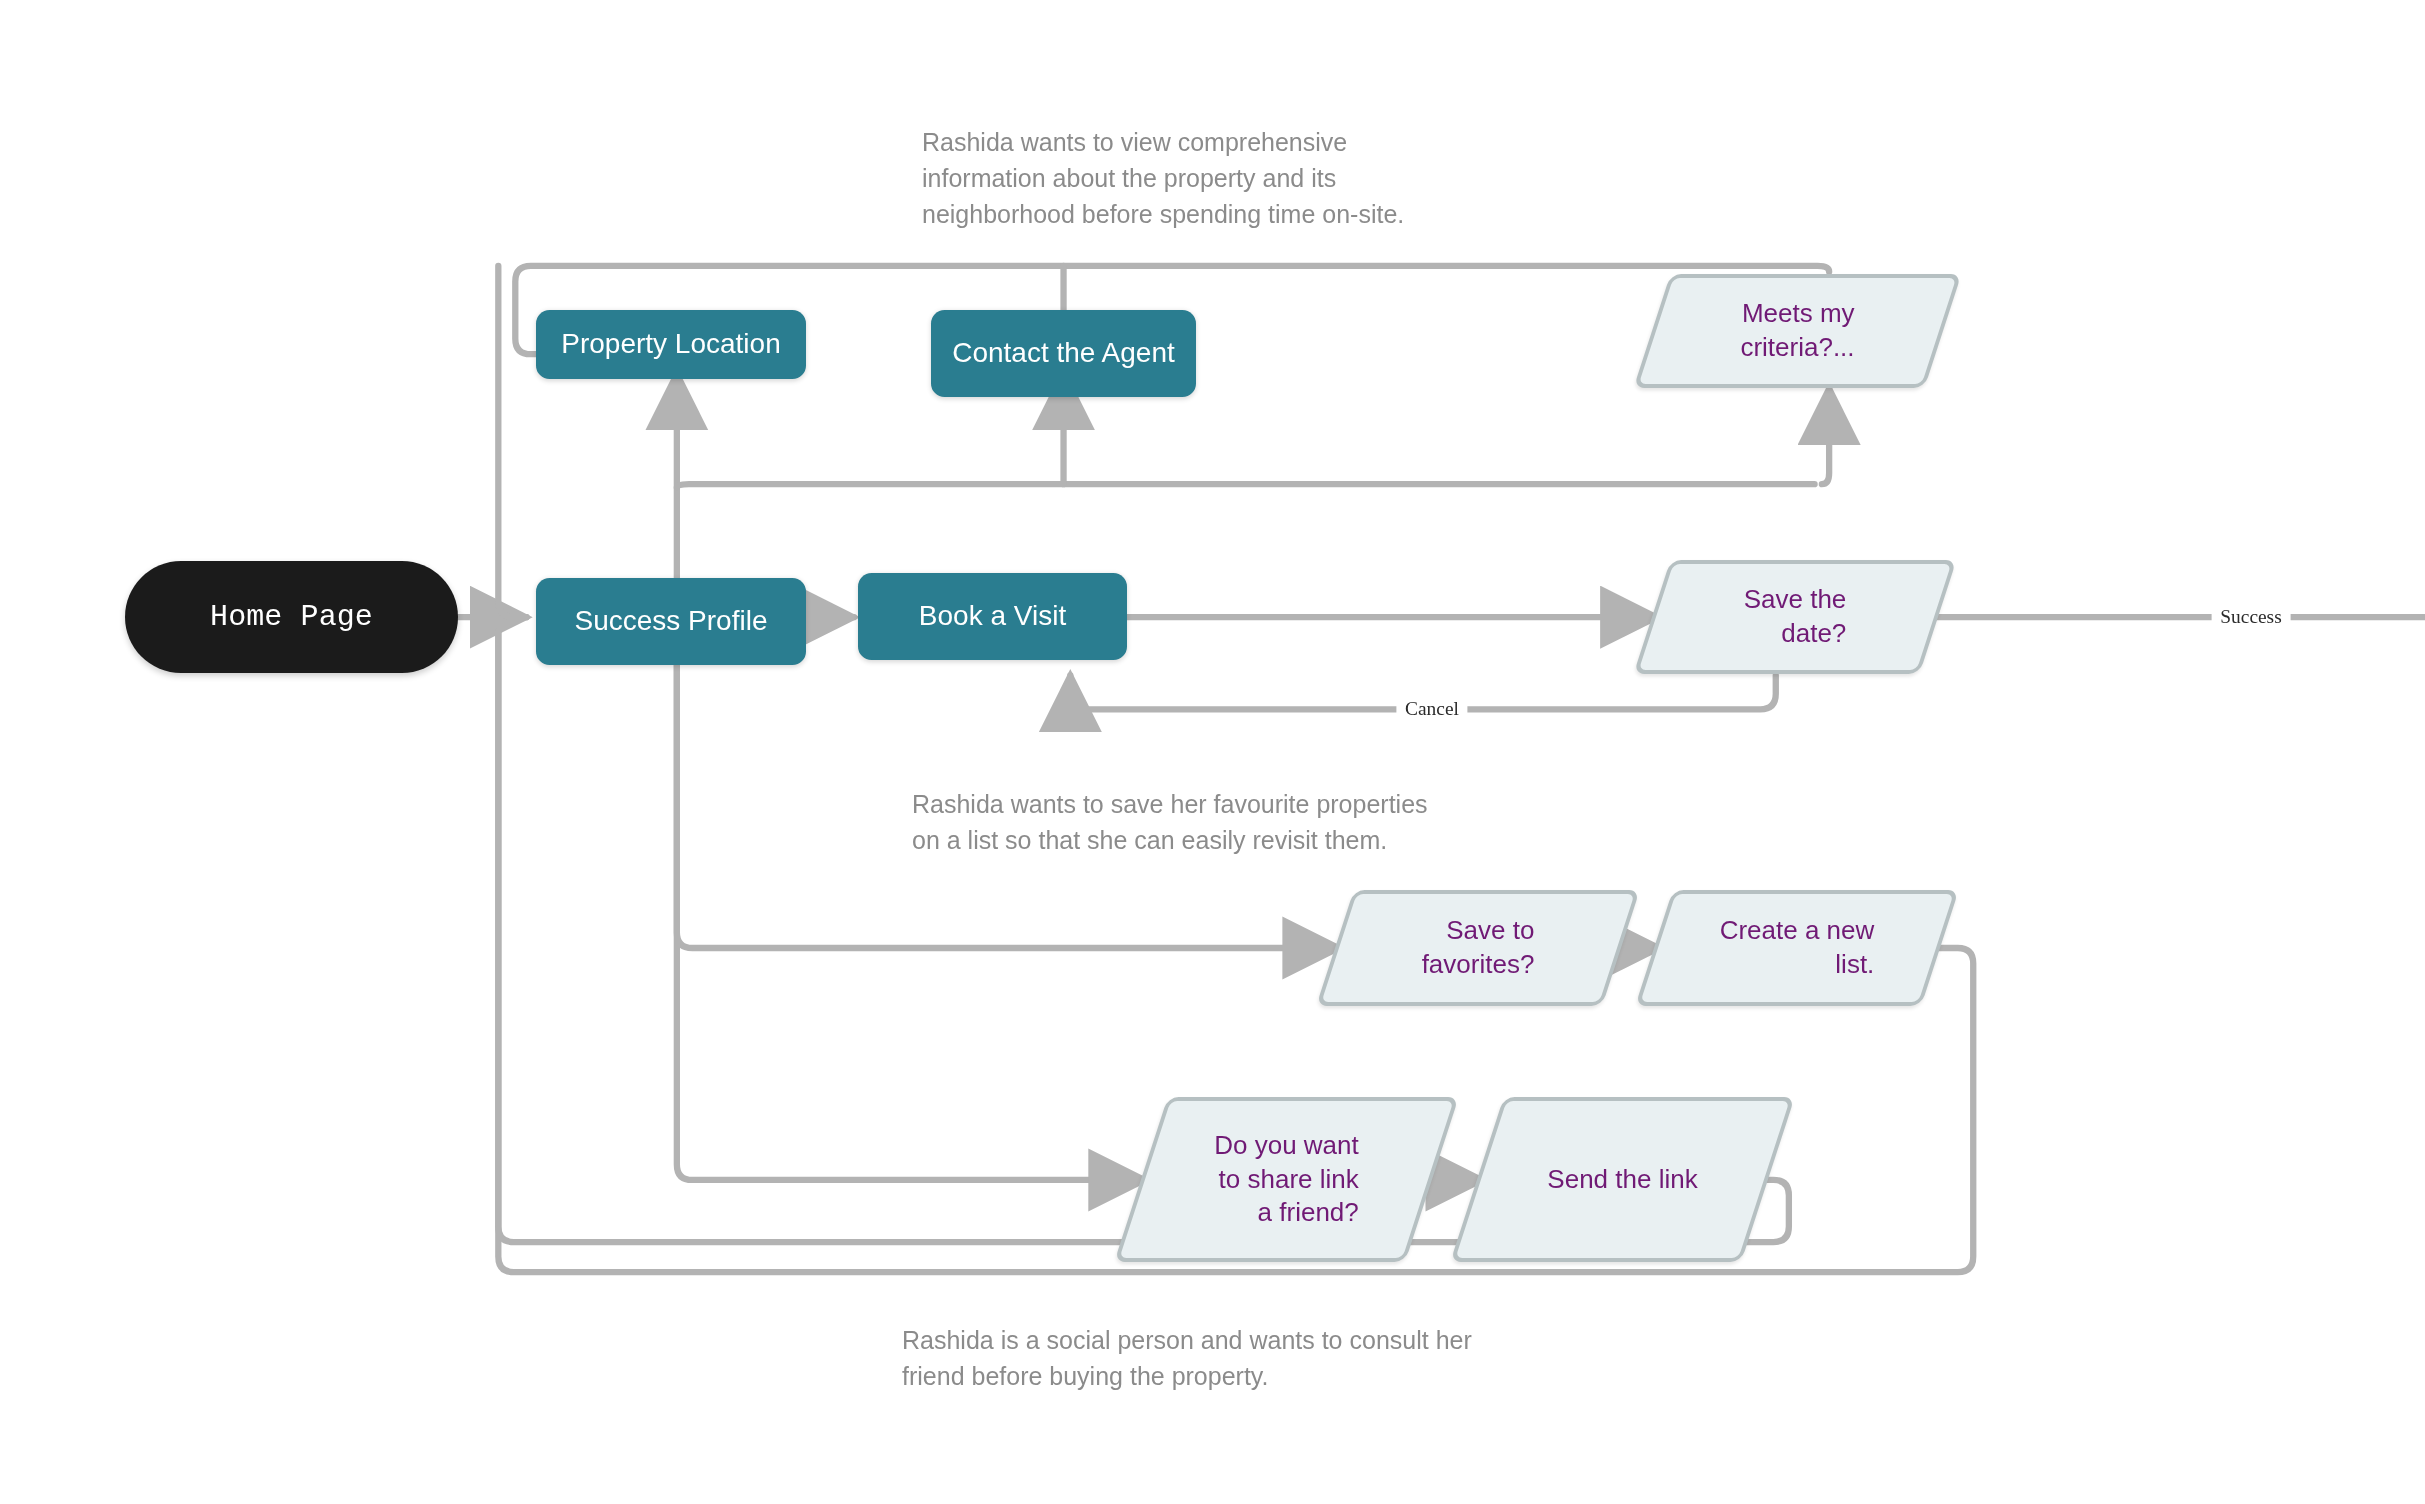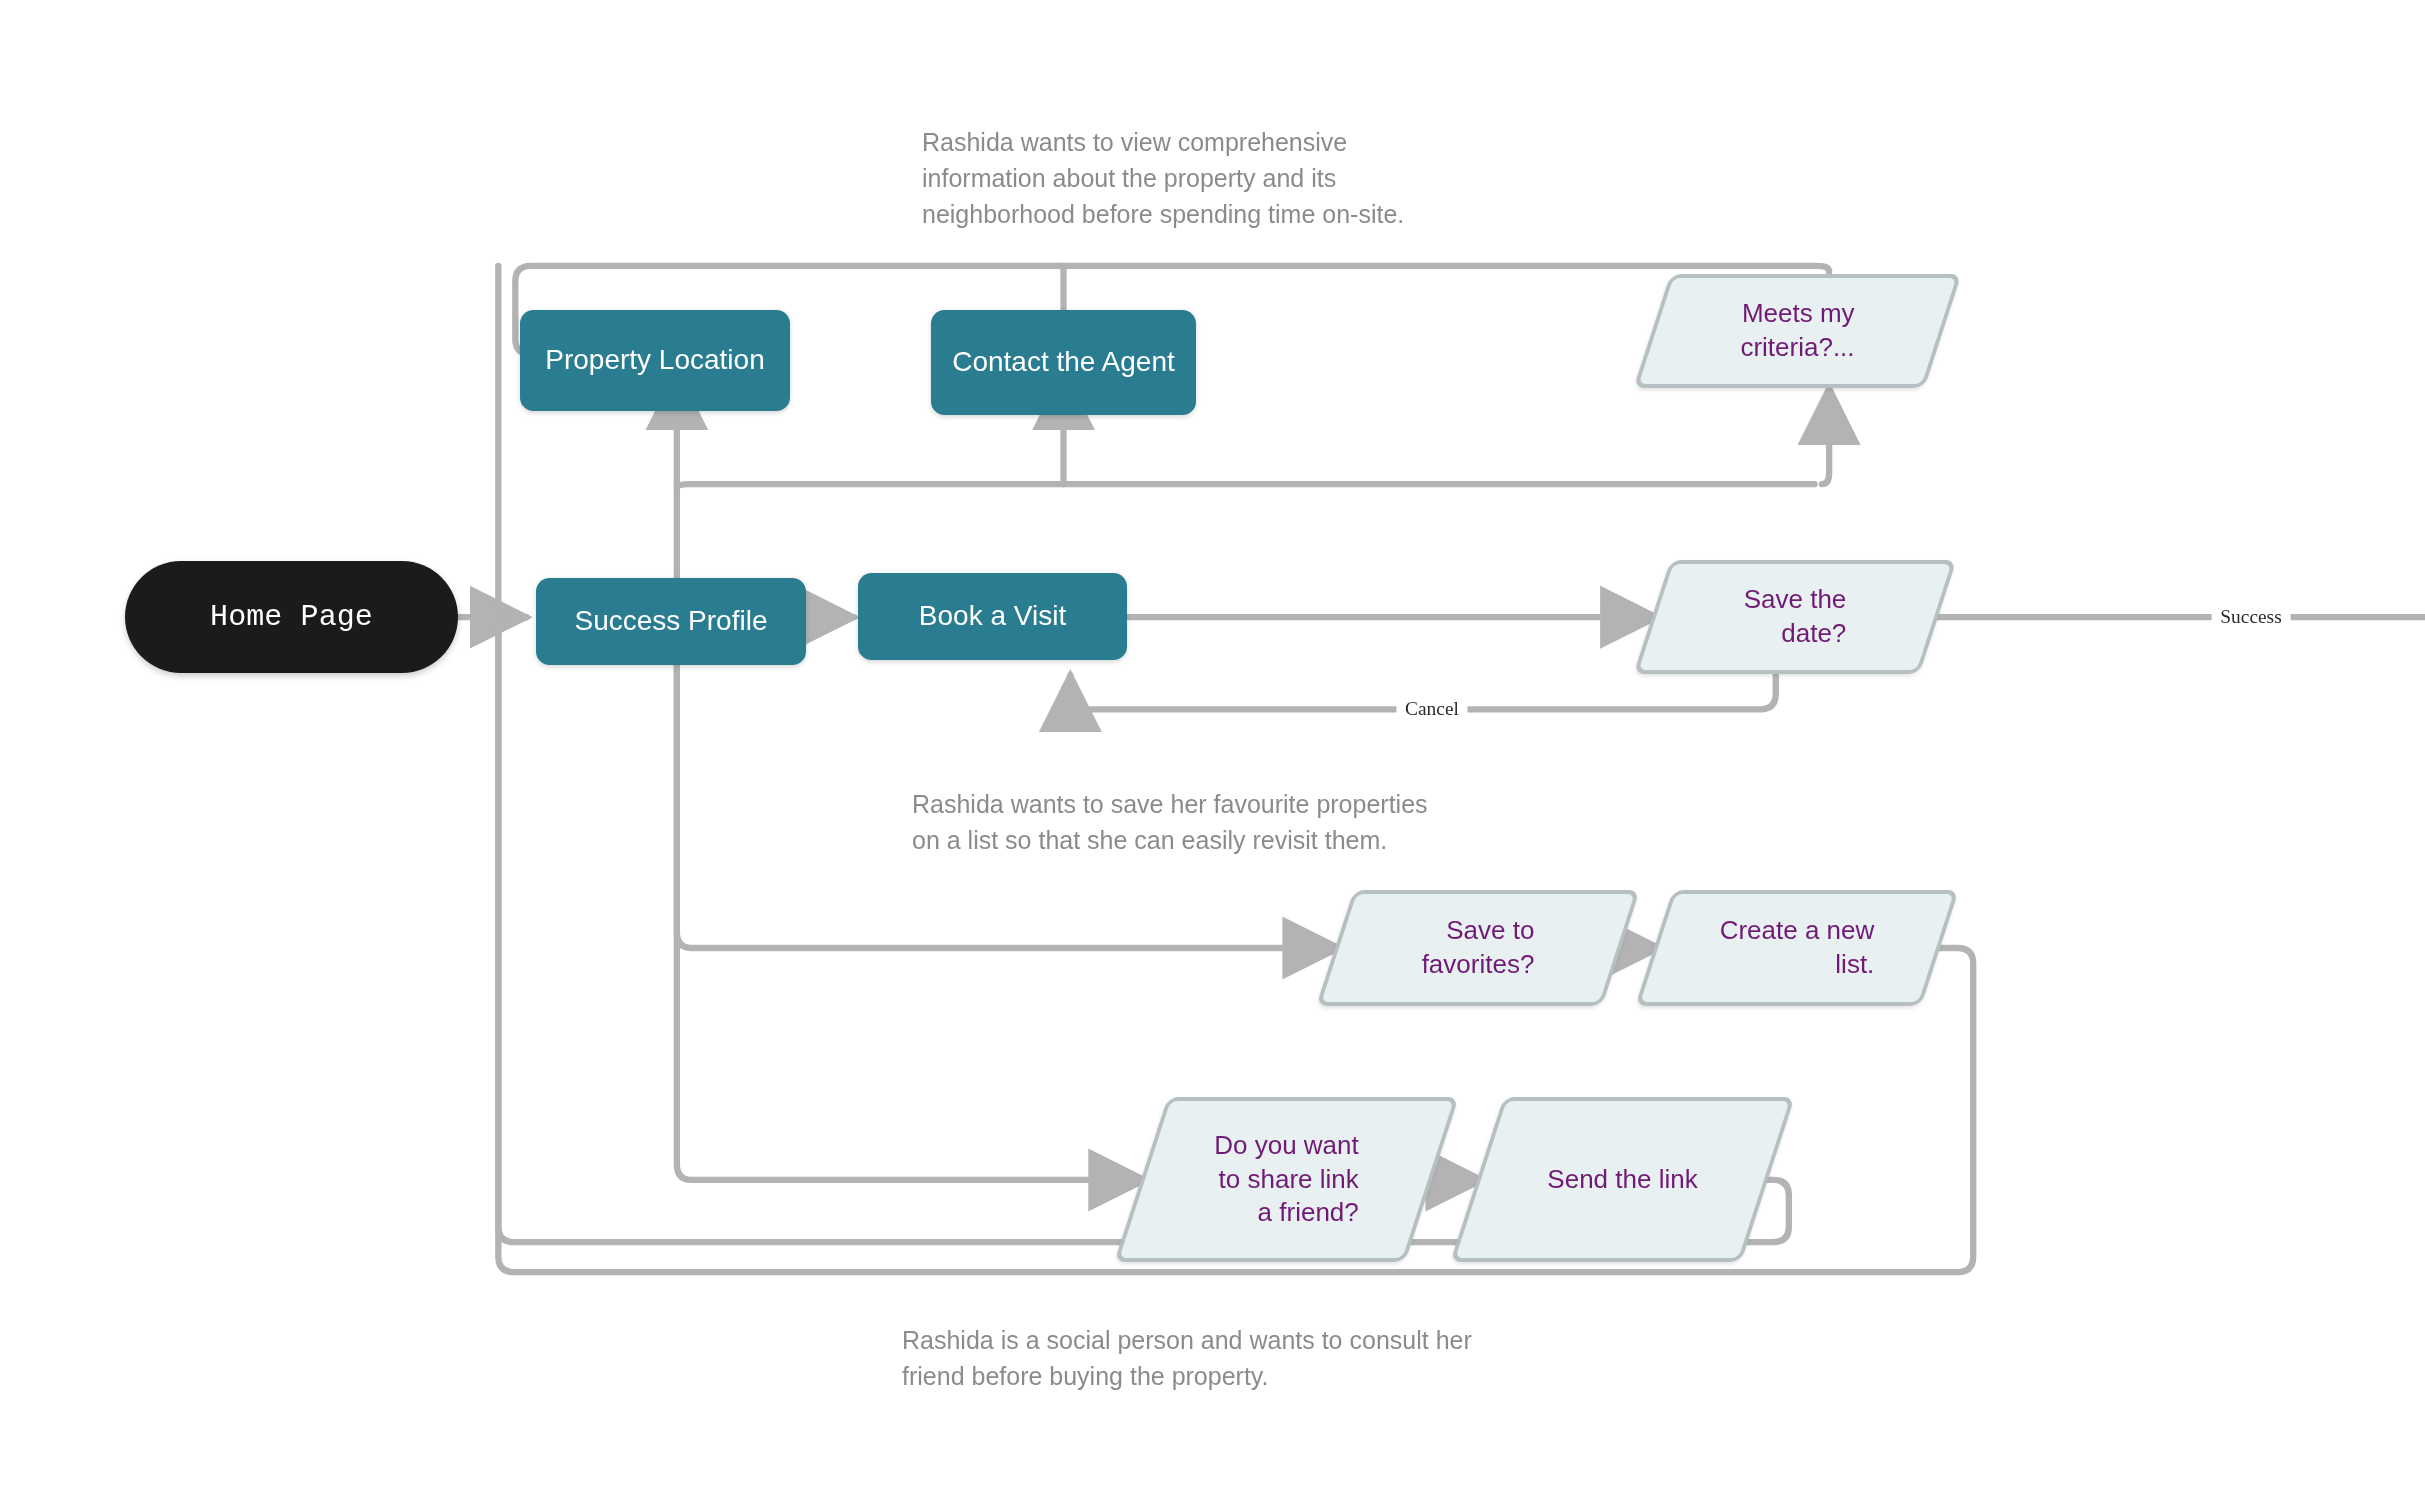--- a/index.html
+++ b/index.html
@@ -165,25 +165,25 @@
       <path d="M 2940 2432 L 3055 2432" marker-end="url(#ah)"></path>
 
       <path d="M 3555 2432 Q 3625 2432 3655 2432 Q 3687 2432 3687 2464 L 3687 2528 Q 3687 2560 3655 2560 L 1059 2560 Q 1027 2560 1027 2528 L 1027 1300"></path>
     </g>
   </svg>
 
   <div class="node terminal start" style="left:125px; top:561px; width:333px; height:112px;">
     <span class="label">Home Page</span>
   </div>
 
-  <div class="node process" style="left:520px; top:310px; width:270px; height:101px;text-align:center;">
+  <div class="node process" style="left:536px; top:310px; width:270px; height:69px;text-align:center;">
     <span class="label">Property Location</span>
   </div>
 
-  <div class="node process" style="left:931px; top:310px; width:265px; height:105px;">
+  <div class="node process" style="left:931px; top:310px; width:265px; height:87px;">
     <span class="label">Contact the Agent</span>
   </div>
 
   <div class="node decision" style="left:1652px; top:274px; width:291px; height:114px;">
     <span class="skew"></span>
     <span class="label">Meets my
 criteria?...</span>
   </div>
 
   <div class="node process" style="left:536px; top:578px; width:270px; height:87px;">

